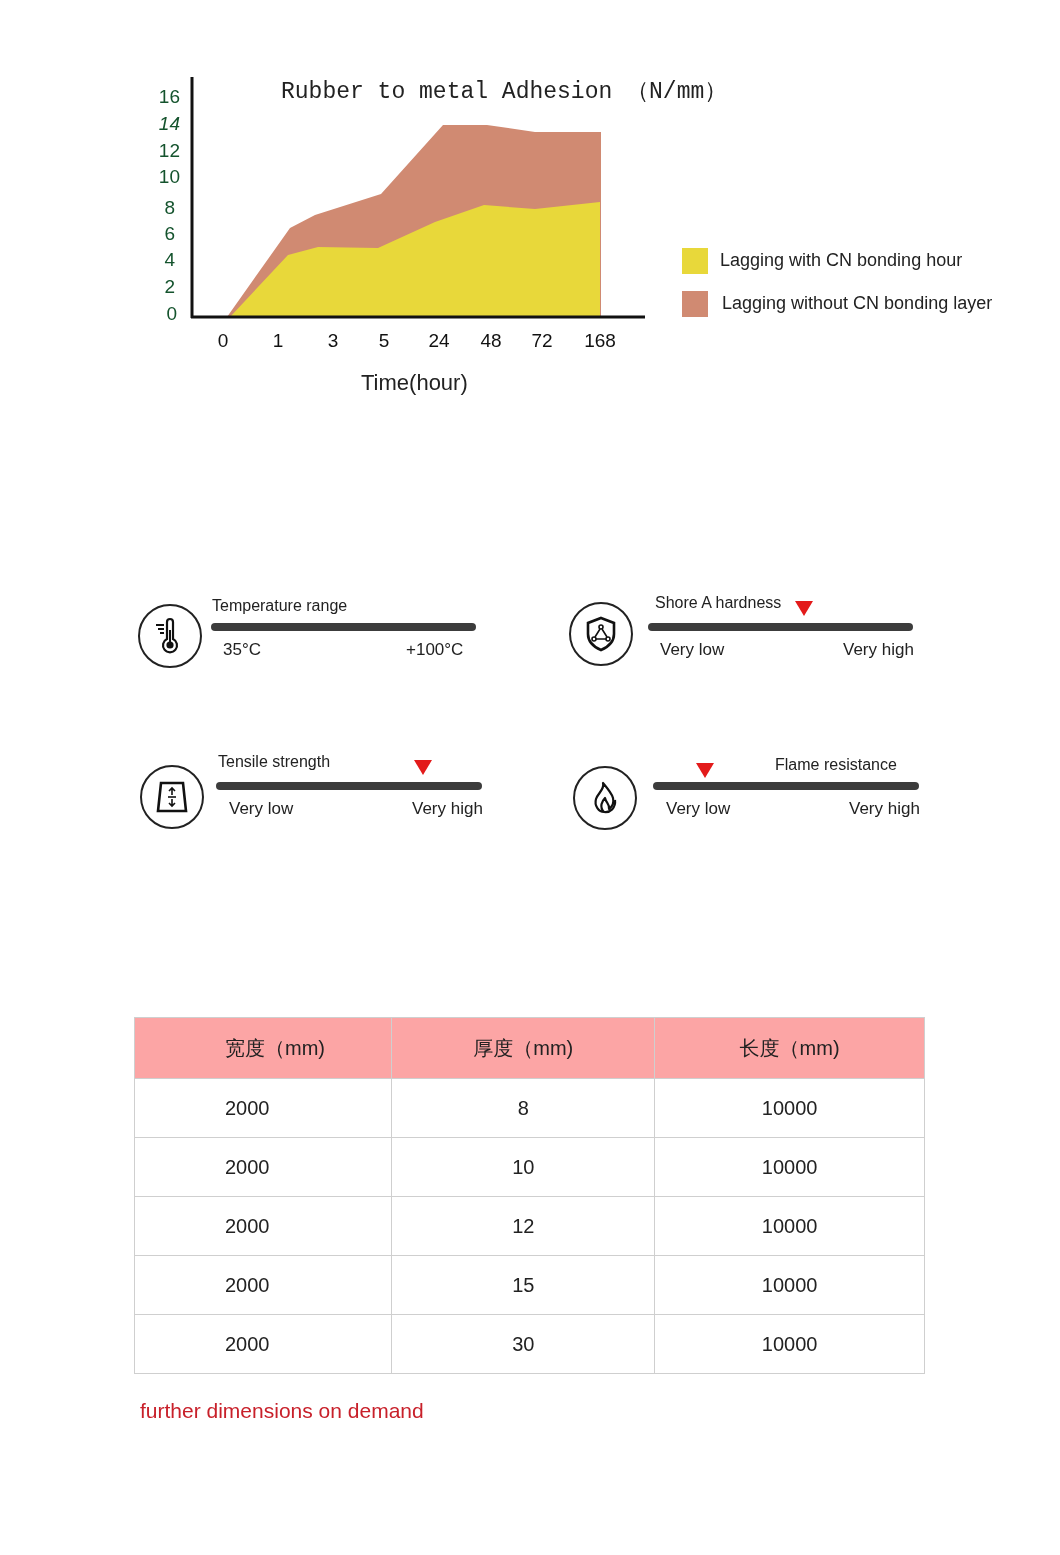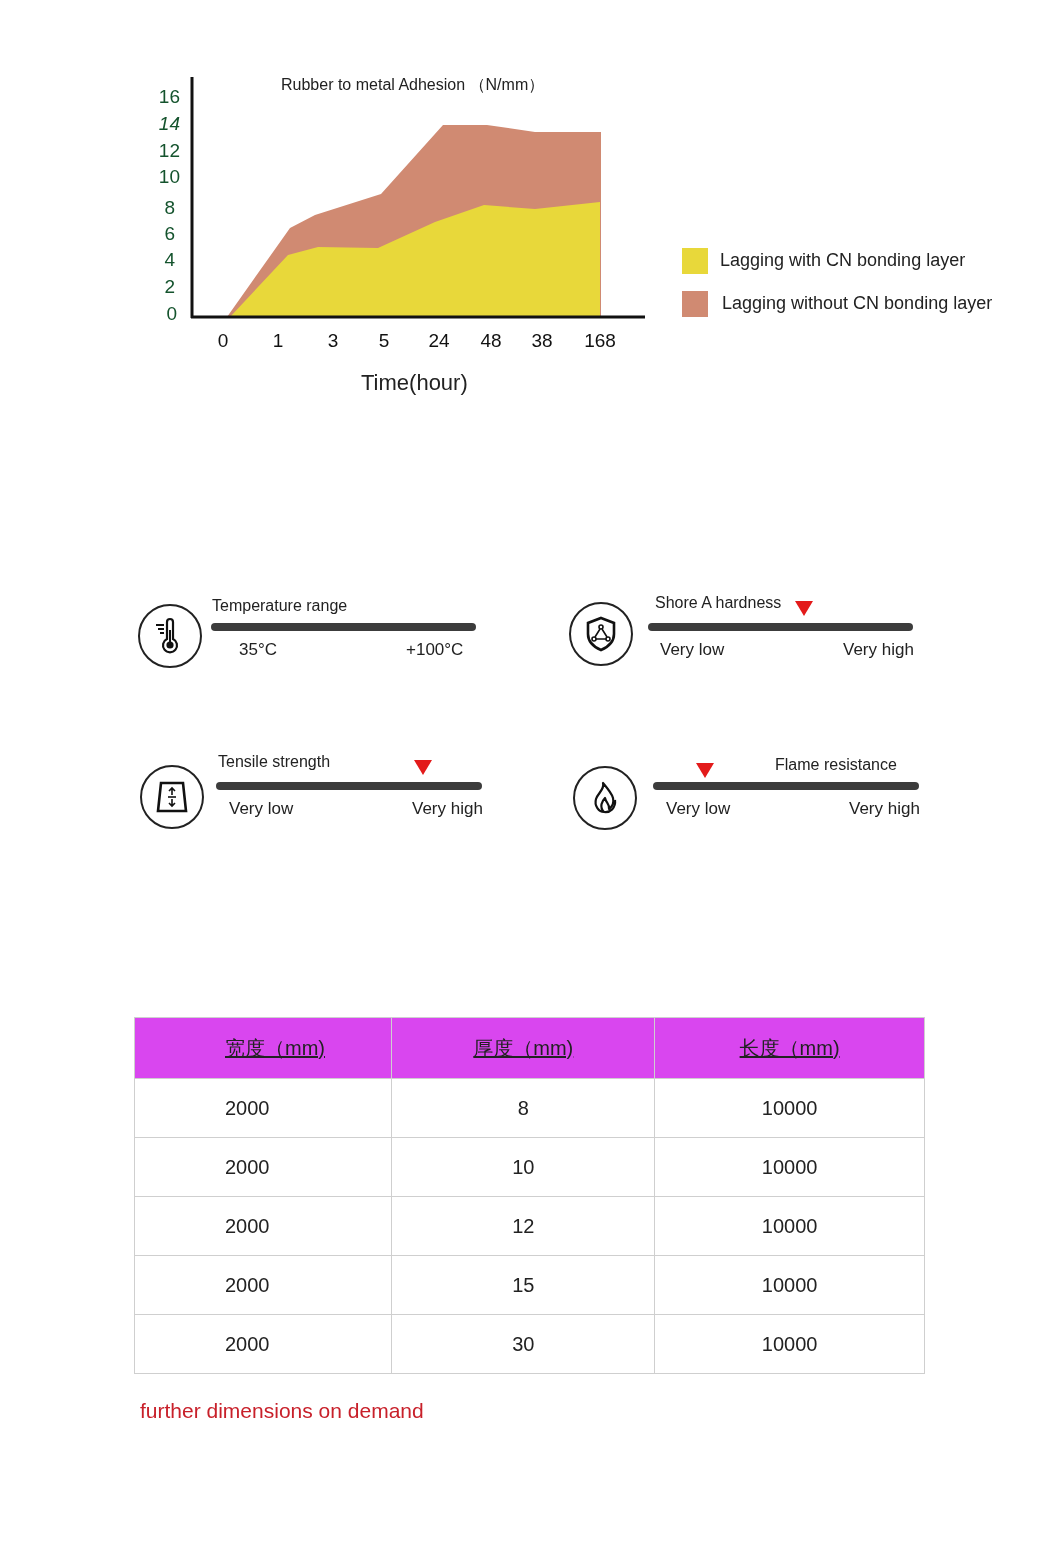--- a/index.html
+++ b/index.html
@@ -1,34 +1,34 @@
 <!DOCTYPE html>
 <html><head>
   <meta charset="utf-8">
   <style>
     html, body { margin: 0; padding: 0; background: #ffffff; }
     body { width: 1060px; height: 1555px; position: relative; font-family: "Liberation Sans", "DejaVu Sans", sans-serif; color: #222; overflow: hidden; }
     .abs { position: absolute; }
     #chart-svg { position: absolute; left: 0; top: 0; }
-    .chart-title { font-size: 16px; color: #222; white-space: nowrap; }
+    .chart-title { font-size: 23px; color: #222; white-space: nowrap; font-family: Liberation Mono, monospace; }
     .ytick { font-size: 19px; color: #14532d; text-align: right; width: 30px; }
     .xtick { font-size: 19px; color: #111; text-align: center; width: 50px; }
     .xlabel { font-size: 22px; color: #222; white-space: nowrap; }
     .legend-swatch { width: 26px; height: 26px; }
     .legend-label { font-size: 18px; color: #222; white-space: nowrap; }
 
     .prop-icon { width: 64px; height: 64px; border: 2px solid #222; border-radius: 50%; box-sizing: border-box; display: flex; align-items: center; justify-content: center; }
     .prop-title { font-size: 16px; color: #222; white-space: nowrap; }
     .prop-bar { height: 8px; background: #3c3c3c; border-radius: 4px; }
     .prop-end { font-size: 17px; color: #222; white-space: nowrap; }
     .marker { width: 0; height: 0; border-left: 9px solid transparent; border-right: 9px solid transparent; border-top: 15px solid #e31b1b; }
 
     table.dims { position: absolute; left: 134px; top: 1017px; width: 791px; border-collapse: collapse; font-size: 20px; color: #222; }
     table.dims th, table.dims td { border: 1px solid #cfcfcf; height: 58px; padding: 0; font-weight: normal; }
-    table.dims th { background: #d946ef; height: 60px; text-decoration: underline; }
+    table.dims th { background: #fca5a5; height: 60px; }
     .c1 { width: 258px; text-align: left; padding-left: 90px !important; box-sizing: border-box; }
     .c2 { width: 263px; text-align: center; }
     .c3 { width: 270px; text-align: center; }
     .footnote { font-size: 21px; color: #c8202a; white-space: nowrap; }
   </style>
 </head>
 <body>
 
 <div>
   <svg id="chart-svg" width="1060" height="420">
@@ -49,47 +49,47 @@
   <div class="abs ytick" style="left:145px; top:249px;">4</div>
   <div class="abs ytick" style="left:145px; top:276px;">2</div>
   <div class="abs ytick" style="left:147px; top:303px;">0</div>
 
   <div class="abs xtick" style="left:198px; top:330px;">0</div>
   <div class="abs xtick" style="left:253px; top:330px;">1</div>
   <div class="abs xtick" style="left:308px; top:330px;">3</div>
   <div class="abs xtick" style="left:359px; top:330px;">5</div>
   <div class="abs xtick" style="left:414px; top:330px;">24</div>
   <div class="abs xtick" style="left:466px; top:330px;">48</div>
-  <div class="abs xtick" style="left:517px; top:330px;">38</div>
+  <div class="abs xtick" style="left:517px; top:330px;">72</div>
   <div class="abs xtick" style="left:575px; top:330px;">168</div>
 
   <div class="abs xlabel" style="left:361px; top:370px;">Time(hour)</div>
 
   <div>
     <div class="abs legend-swatch" style="left:682px; top:248px; background:#e8d83a;"></div>
-    <div class="abs legend-label" style="left:720px; top:250px;">Lagging with CN bonding layer</div>
+    <div class="abs legend-label" style="left:720px; top:250px;">Lagging with CN bonding hour</div>
     <div class="abs legend-swatch" style="left:682px; top:291px; background:#d08a72;"></div>
     <div class="abs legend-label" style="left:722px; top:293px;">Lagging without CN bonding layer</div>
   </div>
 </div>
 
 <div>
   <div class="abs prop-icon" style="left:138px; top:604px;">
     <svg width="40" height="40" viewBox="0 0 40 40">
       <path d="M17 6 a3 3 0 0 1 6 0 v17 a7 7 0 1 1 -6 0 z" fill="none" stroke="#111" stroke-width="2.2"></path>
       <circle cx="20" cy="29" r="3.6" fill="#111"></circle>
       <line x1="20" y1="14" x2="20" y2="27" stroke="#111" stroke-width="2"></line>
       <line x1="6" y1="9" x2="14" y2="9" stroke="#111" stroke-width="2"></line>
       <line x1="8" y1="13" x2="14" y2="13" stroke="#111" stroke-width="2"></line>
       <line x1="10" y1="17" x2="14" y2="17" stroke="#111" stroke-width="2"></line>
     </svg>
   </div>
   <div class="abs prop-title" style="left:212px; top:597px;">Temperature range</div>
   <div class="abs prop-bar" style="left:211px; top:623px; width:265px;"></div>
-  <div class="abs prop-end" style="left:239px; top:640px;">35°C</div>
+  <div class="abs prop-end" style="left:223px; top:640px;">35°C</div>
   <div class="abs prop-end" style="left:406px; top:640px;">+100°C</div>
 </div>
 
 <div>
   <div class="abs prop-icon" style="left:569px; top:602px;">
     <svg width="40" height="40" viewBox="0 0 40 40">
       <path d="M20 4 L33 9 V20 C33 28 27 33 20 36 C13 33 7 28 7 20 V9 Z" fill="none" stroke="#111" stroke-width="2.6"></path>
       <circle cx="20" cy="13" r="2" fill="none" stroke="#111" stroke-width="1.6"></circle>
       <circle cx="13" cy="25" r="2" fill="none" stroke="#111" stroke-width="1.6"></circle>
       <circle cx="27" cy="25" r="2" fill="none" stroke="#111" stroke-width="1.6"></circle>

